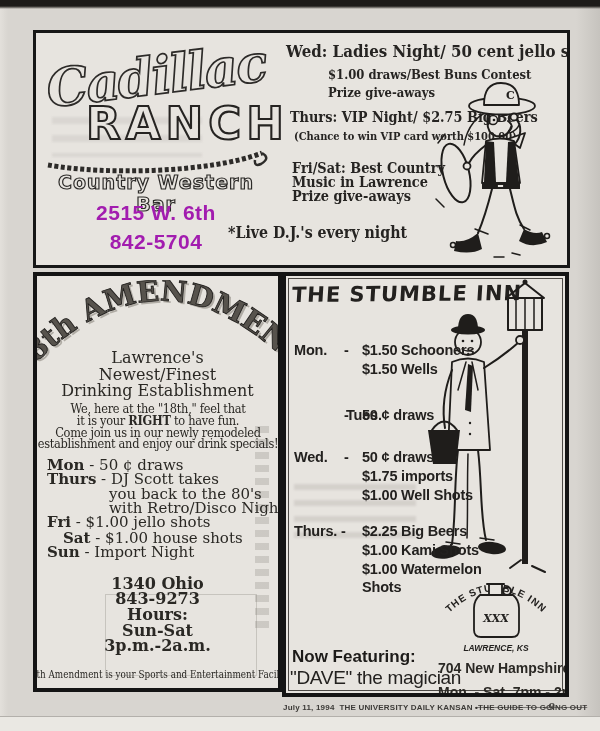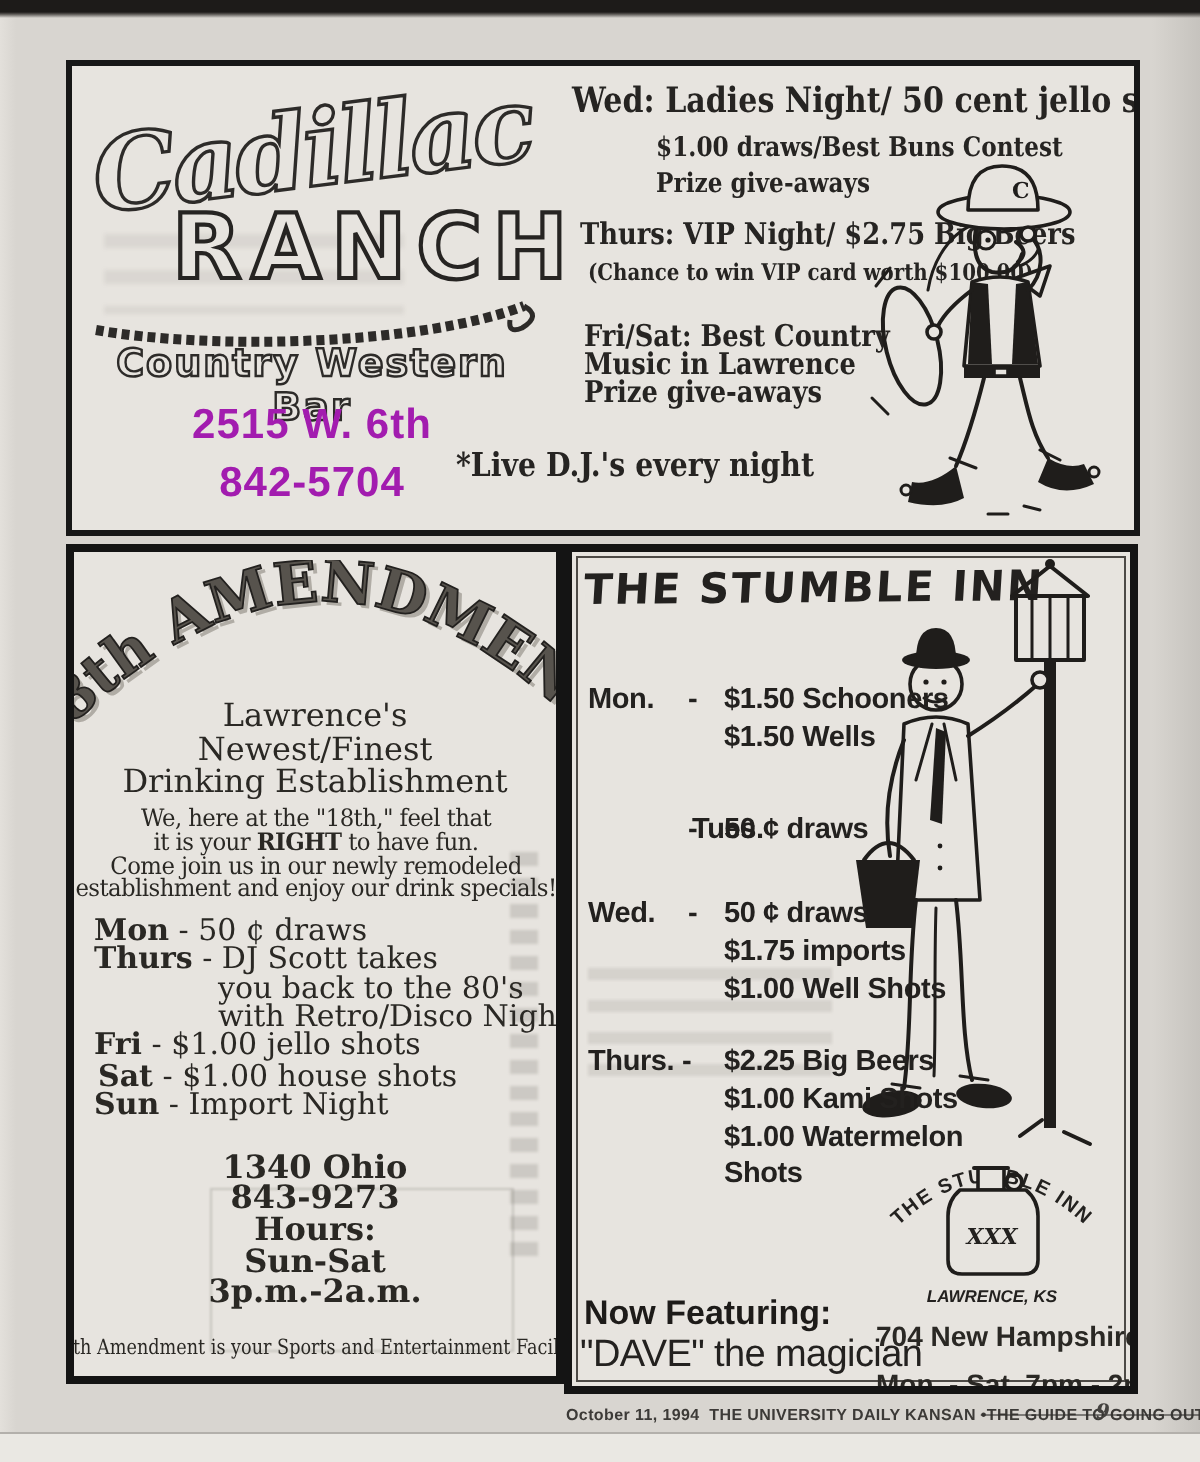--- a/index.html
+++ b/index.html
@@ -190,21 +190,21 @@
   <div class="abs serif pitch" style="top:126px;">We, here at the "18th," feel that</div>
   <div class="abs serif pitch" style="top:138px;"><span>it is your </span><b>RIGHT</b><span> to have fun.</span></div>
   <div class="abs serif pitch" style="top:150px;">Come join us in our newly remodeled</div>
   <div class="abs serif pitch" style="top:161px;">establishment and enjoy our drink specials!</div>
 
   <div class="abs serif spec-line" style="left:10px; top:180px;"><b>Mon</b><span> - 50 ¢ draws</span></div>
   <div class="abs serif spec-line" style="left:10px; top:194px;"><b>Thurs</b><span> - DJ Scott takes</span></div>
   <div class="abs serif spec-line" style="left:72px; top:209px;">you back to the 80's</div>
   <div class="abs serif spec-line" style="left:72px; top:223px;">with Retro/Disco Night</div>
   <div class="abs serif spec-line" style="left:10px; top:237px;"><b>Fri</b><span> - $1.00 jello shots</span></div>
-  <div class="abs serif spec-line" style="left:12px; top:253px;"><b>Sat</b><span> - $1.00 house shots</span></div>
+  <div class="abs serif spec-line" style="left:26px; top:253px;"><b>Sat</b><span> - $1.00 house shots</span></div>
   <div class="abs serif spec-line" style="left:10px; top:267px;"><b>Sun</b><span> - Import Night</span></div>
 
   <div class="abs serif amend-contact" style="top:298px;">1340 Ohio</div>
   <div class="abs serif amend-contact" style="top:313px;">843-9273</div>
   <div class="abs serif amend-contact" style="top:345px;">Sun-Sat</div>
   <div class="abs serif amend-contact" style="top:329px;">Hours:</div>
   <div class="abs serif amend-contact" style="top:360px;">3p.m.-2a.m.</div>
 
   <div class="abs serif" id="amend-facility">18th Amendment is your Sports and Entertainment Facility</div>
 </div>
@@ -283,14 +283,14 @@
   </svg>
 
   <div class="abs" id="st-nowfeat">Now Featuring:</div>
   <div class="abs" id="st-act">"DAVE" the magician</div>
 
   <div class="abs st-addr" style="top:384px;">704 New Hampshire</div>
   <div class="abs st-addr" style="top:416px;">749-1999</div>
   <div class="abs st-addr" style="top:408px;">Mon. - Sat. 7pm - 2pm</div>
 </div>
 
-<div class="abs" id="footer-line"><span>October 11, 1994</span>&nbsp;&nbsp;<span>THE UNIVERSITY DAILY KANSAN</span>&nbsp;<span class="guide">•THE GUIDE TO GOING OUT</span></div>
+<div class="abs" id="footer-line"><span>July 11, 1994</span>&nbsp;&nbsp;<span>THE UNIVERSITY DAILY KANSAN</span>&nbsp;<span class="guide">•THE GUIDE TO GOING OUT</span></div>
 <div class="abs" id="footer-page">9</div>
 
 </body></html>

